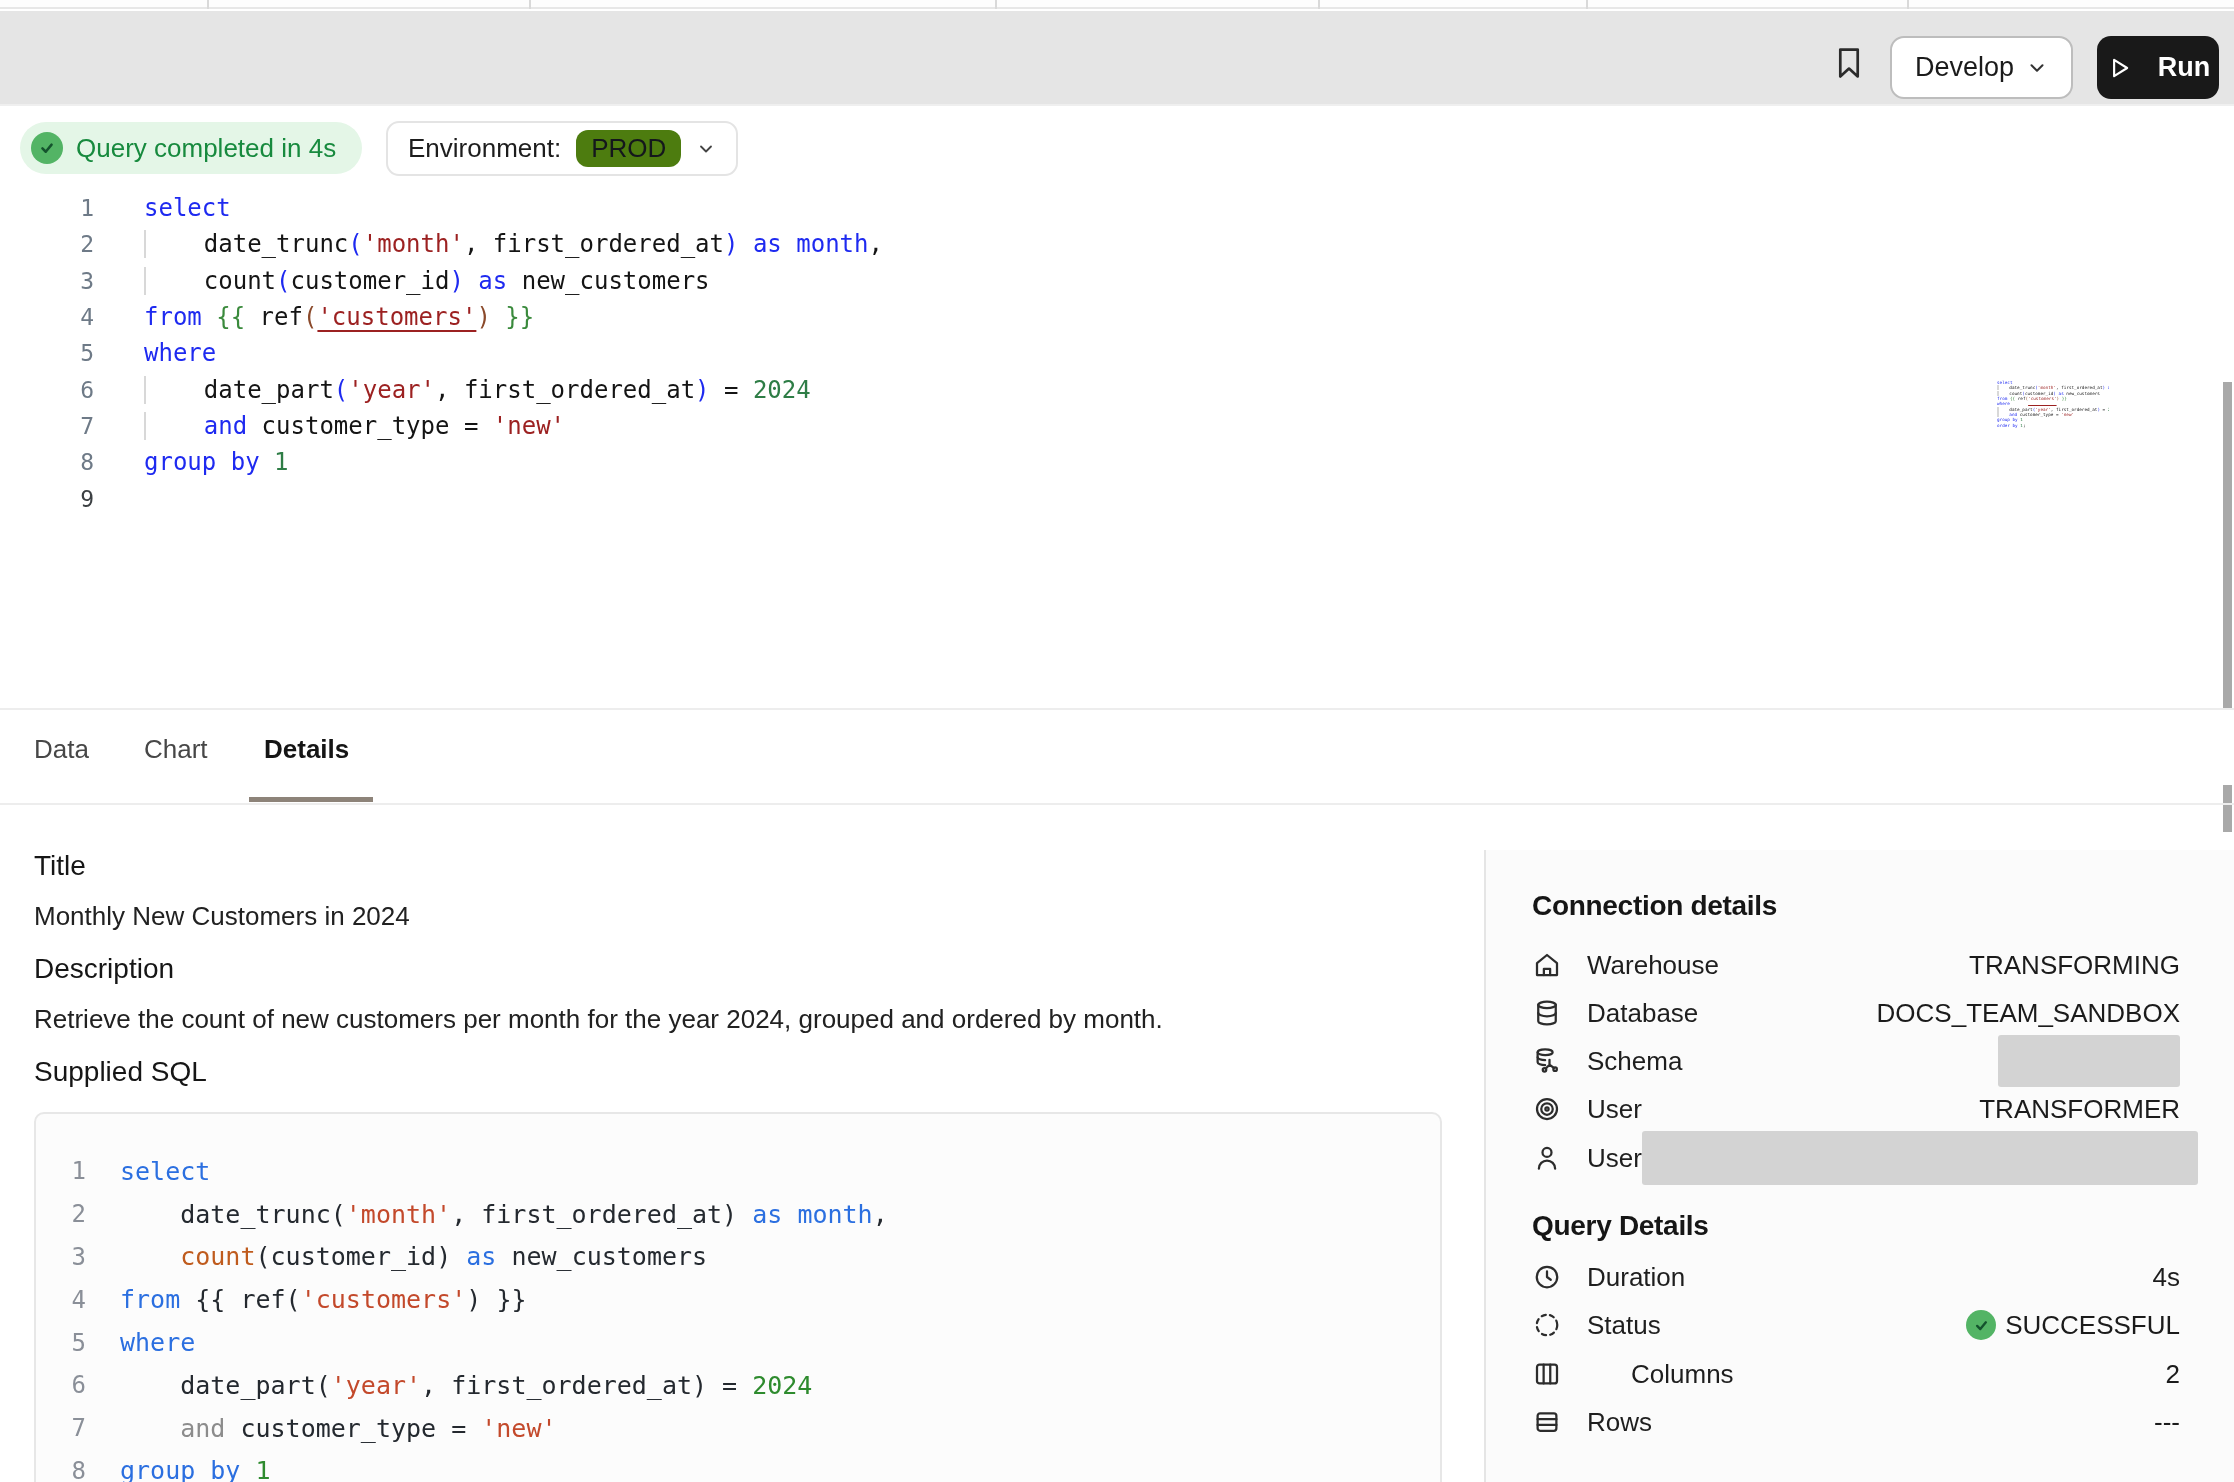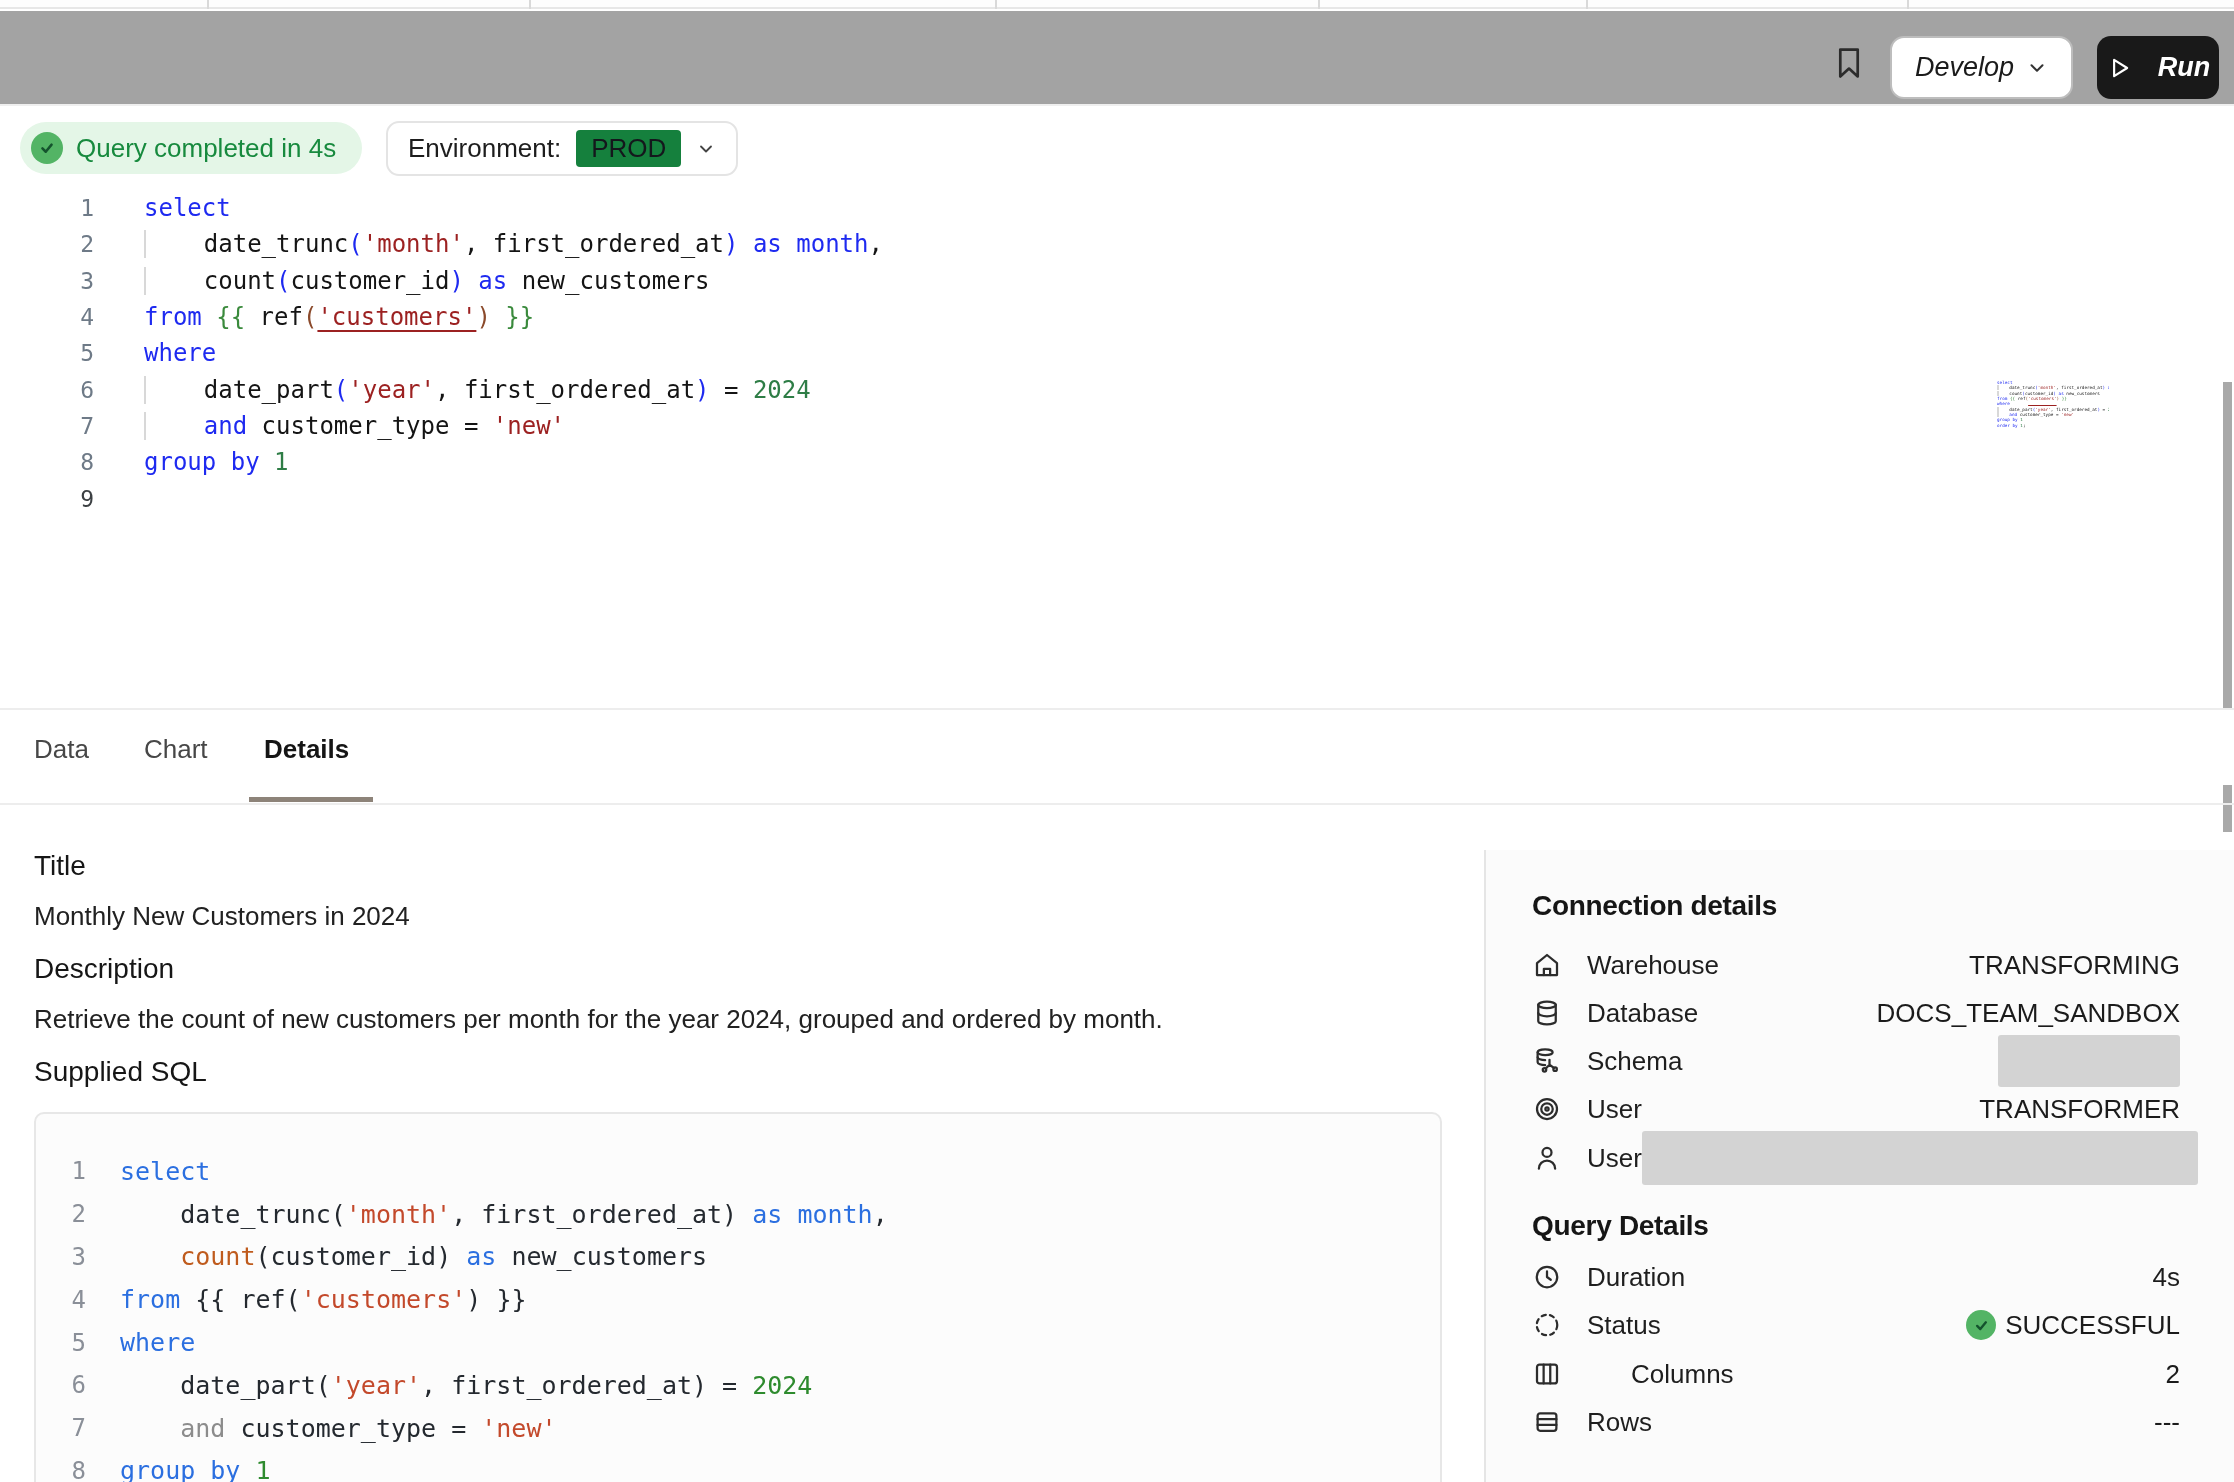--- a/index.html
+++ b/index.html
@@ -6,38 +6,38 @@
   html,body { width:2234px; height:1482px; overflow:hidden; background:#fff;
     font-family:"Liberation Sans", sans-serif; color:#1b1b1b; }
   #app { position:relative; width:2234px; height:1482px; background:#fff; }
 
   
   .tabstrip { position:absolute; left:0; top:0; width:100%; height:9px; background:#fdfdfd;
     border-bottom:2px solid #e7e7e7; }
   .tabstrip .tabdiv { position:absolute; top:0; width:2px; height:9px; background:#d9d9d9; }
 
   
-  .toolbar { position:absolute; left:0; top:11px; width:100%; height:95px; background:#a3a3a3;
-    border-bottom:2px solid #efefef;font-style:italic; }
+  .toolbar { position:absolute; left:0; top:11px; width:100%; height:95px; background:#e5e5e5;
+    border-bottom:2px solid #efefef; }
   .bookmark { position:absolute; left:1830px; top:26px; width:38px; height:52px; cursor:pointer; }
   .btn { position:absolute; top:25px; height:63px; border-radius:14px; display:flex;
     align-items:center; justify-content:center; gap:12px; font-size:27px; cursor:pointer; }
   .btn-develop { left:1890px; width:183px; background:#fff; border:2px solid #bdbdbd; color:#1b1b1b; }
   .btn-run { left:2097px; width:122px; background:#191919; color:#fff; font-weight:700; gap:26px; }
 
   
   .status-pill { position:absolute; left:20px; top:122px; height:52px; border-radius:26px;
     background:#e4f6e7; display:flex; align-items:center; gap:13px; padding:0 26px 0 11px;
     color:#178a3e; font-size:26px; font-weight:500; }
   .check-circle { width:32px; height:32px; border-radius:50%; background:#53b465;
     display:flex; align-items:center; justify-content:center; flex:0 0 auto; }
   .env-select { position:absolute; left:386px; top:121px; height:55px; border:2px solid #e4e4e4;
     border-radius:13px; background:#fff; display:flex; align-items:center; gap:15px;
     padding:0 20px; font-size:26px; color:#1d1d1d; cursor:pointer; }
-  .env-value { background:#15803d; border-radius:4px; padding:3px 15px; color:#14171c; }
+  .env-value { background:#4d7c0f; border-radius:12px; padding:3px 15px; color:#14171c; }
 
   
   .editor { position:absolute; left:0; top:178px; width:2234px; height:530px; background:#fff; }
   .code-row { display:flex; align-items:center; height:36.3px; font-family:"DejaVu Sans Mono", monospace; font-size:24px; white-space:pre; }
   #editor-code .code-row .ln { width:94px; text-align:right; color:#6e7a87; font-size:23px;
     font-family:"DejaVu Sans Mono", monospace; flex:0 0 auto; }
   #editor-code .code-row .code-text { margin-left:50px; }
   #editor-code .code-row.active .ln { color:#3c4043; }
   #editor-code .code-row.active .code-text { background:#f7f7f7; width:1847px;
     box-shadow:0 -2px 0 #e4e4e4, 0 2px 0 #e4e4e4; }

